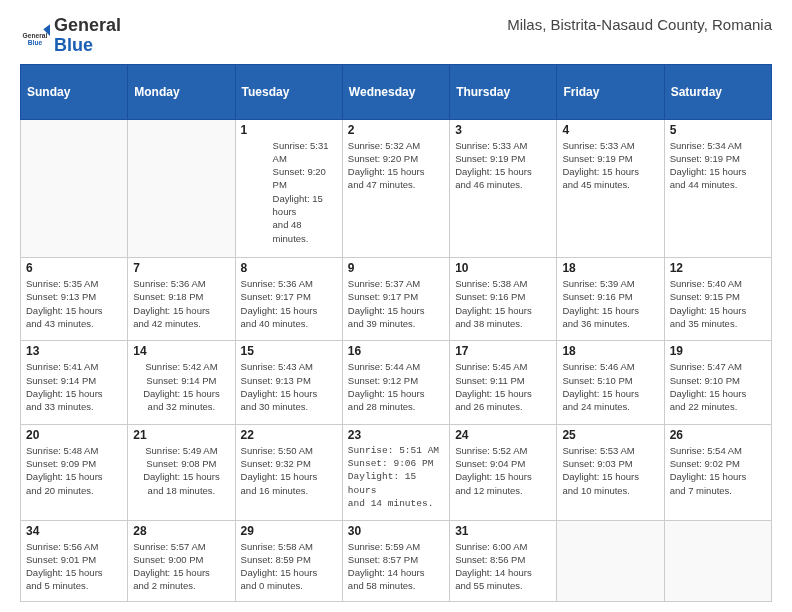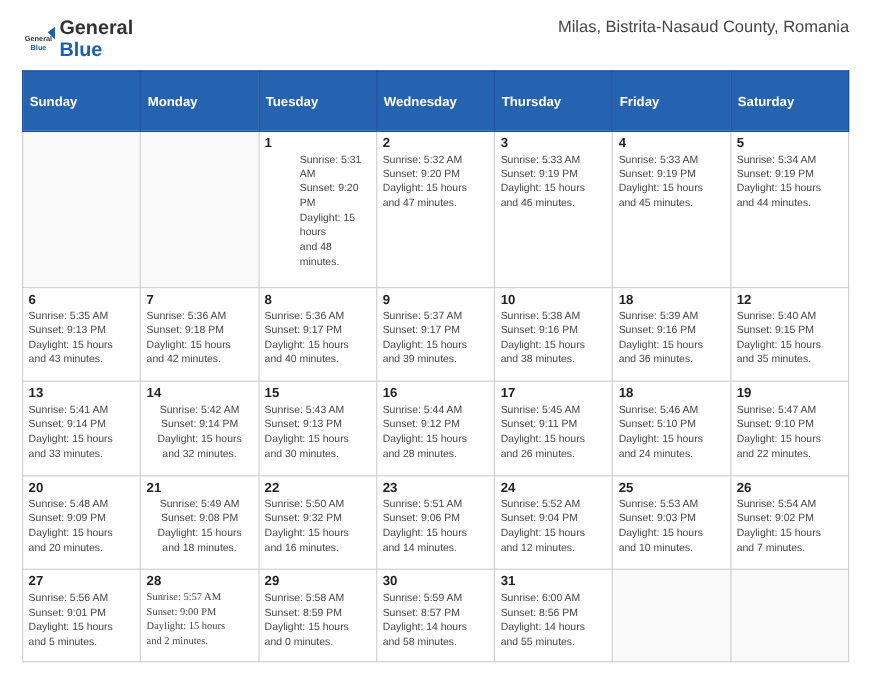--- a/index.html
+++ b/index.html
@@ -289,21 +289,21 @@
           </td>
           <td>
             <div class="day-number">22</div>
             <div class="day-info" style="white-space: pre-line;">Sunrise: 5:50 AM
 Sunset: 9:32 PM
 Daylight: 15 hours
 and 16 minutes.</div>
           </td>
           <td>
             <div class="day-number">23</div>
-            <div class="day-info" style="white-space: pre-line;">Sunrise: 5:51 AM
+            <div class="day-info" style="white-space: pre-line; font-family: Liberation Mono, monospace;">Sunrise: 5:51 AM
 Sunset: 9:06 PM
 Daylight: 15 hours
 and 14 minutes.</div>
           </td>
           <td>
             <div class="day-number">24</div>
             <div class="day-info" style="white-space: pre-line;">Sunrise: 5:52 AM
 Sunset: 9:04 PM
 Daylight: 15 hours
 and 12 minutes.</div>
@@ -318,29 +318,29 @@
           <td>
             <div class="day-number">26</div>
             <div class="day-info" style="white-space: pre-line;">Sunrise: 5:54 AM
 Sunset: 9:02 PM
 Daylight: 15 hours
 and 7 minutes.</div>
           </td>
         </tr>
         <tr>
           <td>
-            <div class="day-number">27</div>
+            <div class="day-number">34</div>
             <div class="day-info" style="white-space: pre-line;">Sunrise: 5:56 AM
 Sunset: 9:01 PM
 Daylight: 15 hours
 and 5 minutes.</div>
           </td>
           <td>
             <div class="day-number">28</div>
-            <div class="day-info" style="white-space: pre-line; font-family: Liberation Serif, serif;">Sunrise: 5:57 AM
+            <div class="day-info" style="white-space: pre-line;">Sunrise: 5:57 AM
 Sunset: 9:00 PM
 Daylight: 15 hours
 and 2 minutes.</div>
           </td>
           <td>
             <div class="day-number">29</div>
             <div class="day-info" style="white-space: pre-line;">Sunrise: 5:58 AM
 Sunset: 8:59 PM
 Daylight: 15 hours
 and 0 minutes.</div>

